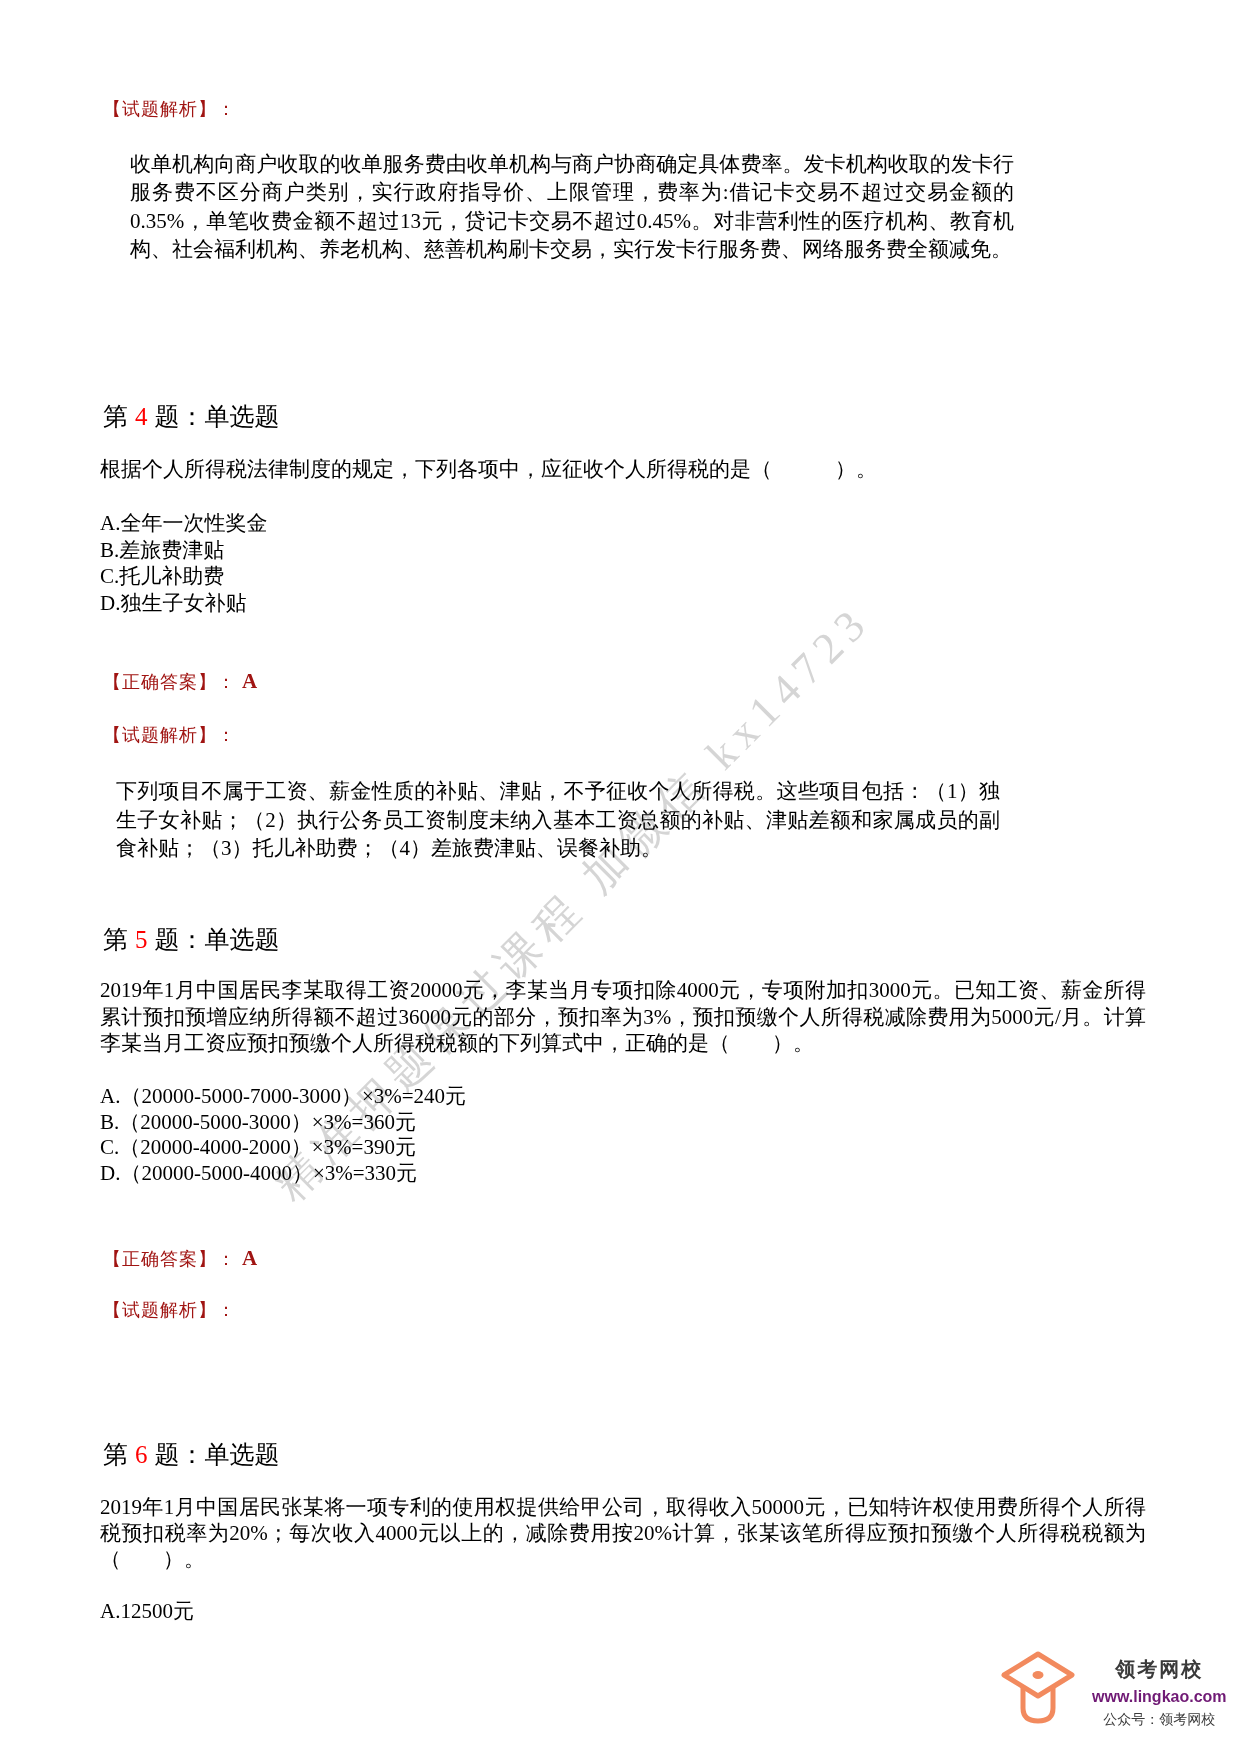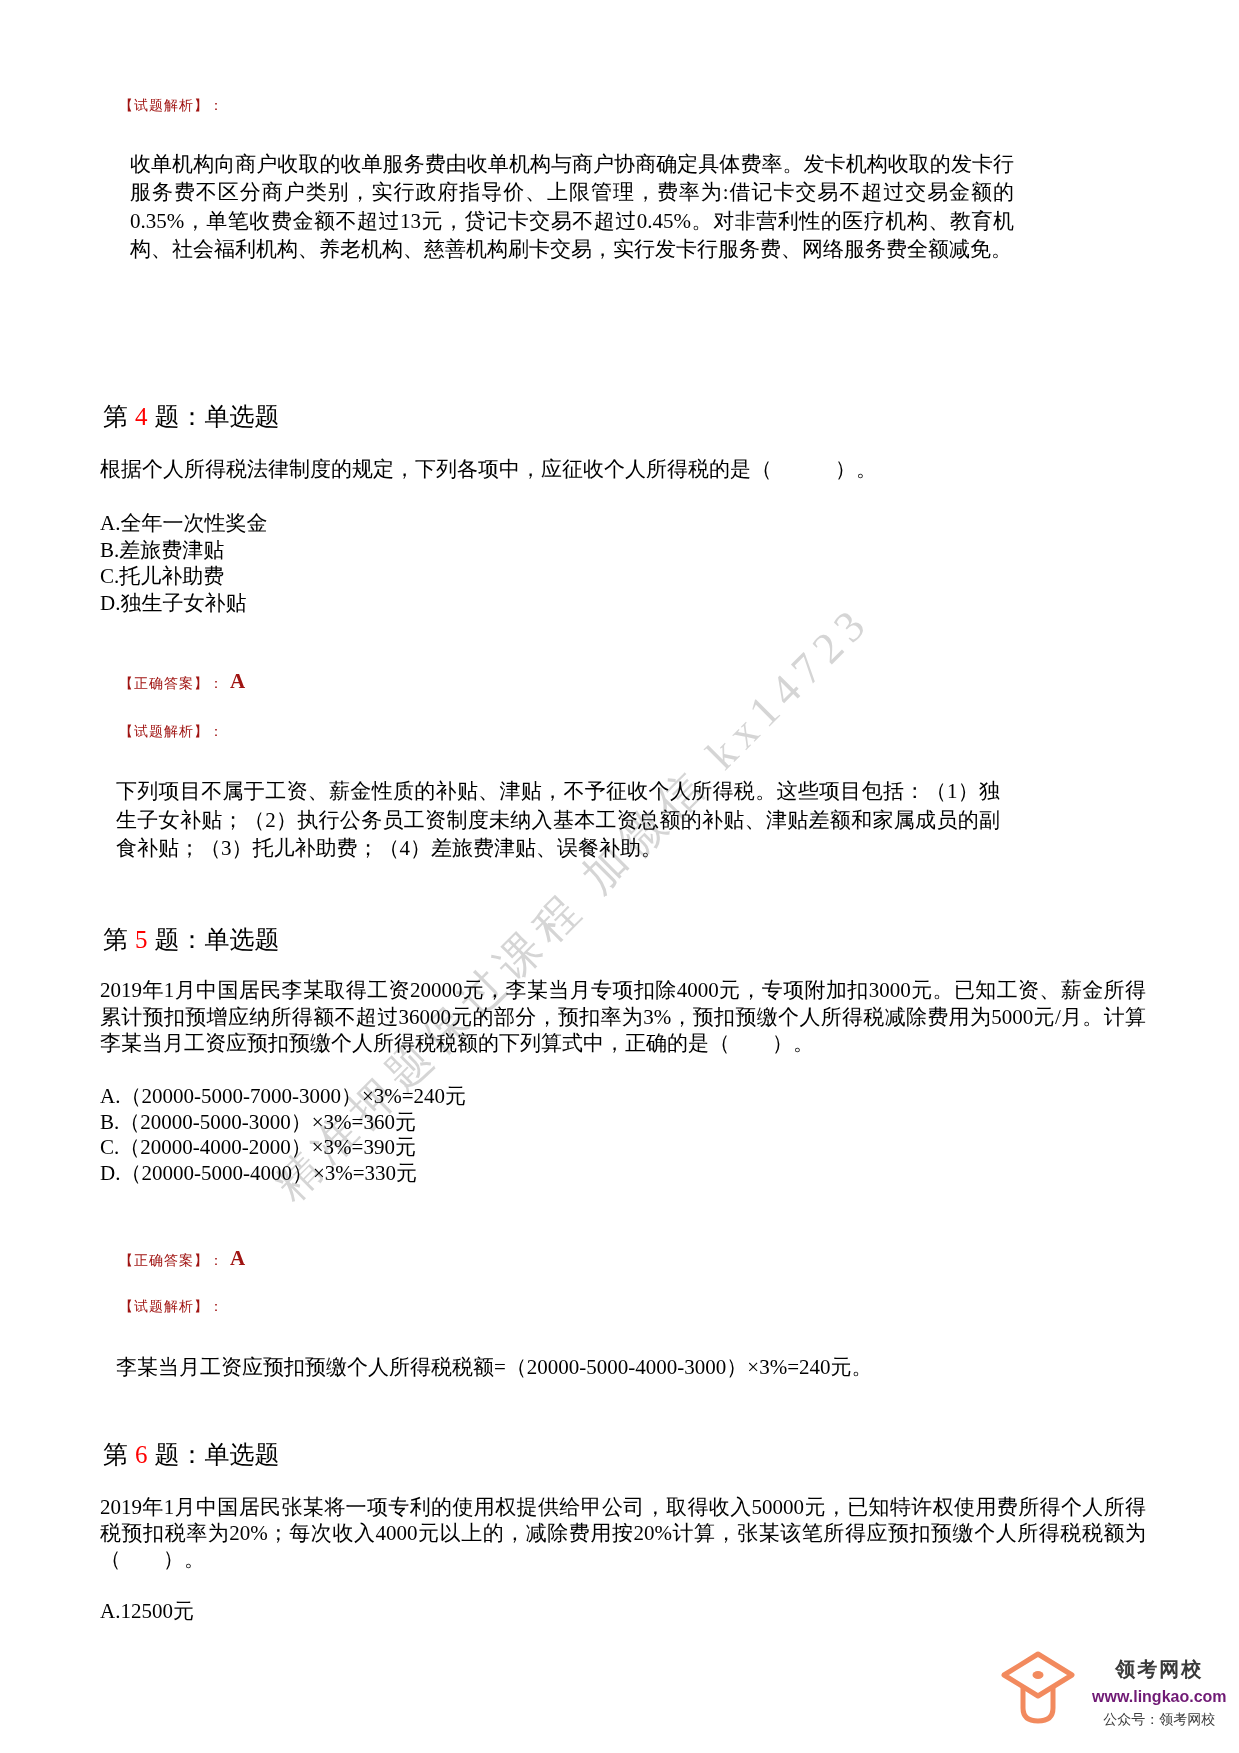--- a/index.html
+++ b/index.html
@@ -5,21 +5,21 @@
   html,body { margin:0; padding:0; background:#ffffff; }
   .page {
     position:relative; width:1239px; height:1753px; background:#ffffff;
     font-family:"Liberation Serif","DejaVu Serif",serif; color:#000000;
     overflow:hidden;
   }
   .abs { position:absolute; }
   .txt { font-size:21px; line-height:27px; z-index:2; }
   .para { text-align:justify; }
   .red { color:#a01412; }
-  .heading { font-size:14px; letter-spacing:1px; z-index:2;margin-left:16px; }
+  .heading { font-size:18px; letter-spacing:1px; z-index:2; }
   .q-label { font-size:25px; z-index:2; }
   .qnum { color:#fe0000; margin:0 7px; }
   .answer-line { font-size:21px; z-index:2; }
   .answer-letter { font-weight:bold; margin-left:6px; font-size:21px; }
   .opt { display:block; }
   .watermark {
     z-index:1; transform:rotate(-45deg); transform-origin:0 0;
     font-size:44px; letter-spacing:8px; white-space:nowrap;
     color:rgba(145,145,145,0.38);
     font-family:"Liberation Serif","DejaVu Serif",serif;
@@ -64,21 +64,20 @@
   <div class="txt abs" style="left:100px; top:1084px; line-height:25.5px;">
     <span class="opt">A.（20000-5000-7000-3000）×3%=240元</span>
     <span class="opt">B.（20000-5000-3000）×3%=360元</span>
     <span class="opt">C.（20000-4000-2000）×3%=390元</span>
     <span class="opt">D.（20000-5000-4000）×3%=330元</span>
   </div>
   <div class="answer-line abs" style="left:103px; top:1246px;">
     <span class="red heading">【正确答案】：</span><span class="red answer-letter">A</span>
   </div>
   <div class="heading red abs" style="left:103px; top:1298px;">【试题解析】：</div>
-  <div class="txt abs" style="left:116px; top:1354px; width:960px;">李某当月工资应预扣预缴个人所得税税额=（20000-5000-4000-3000）×3%=240元。</div>
 
   <div class="q-label abs" style="left:103px; top:1438px;">
     <span>第</span><span class="qnum">6</span><span>题：单选题</span>
   </div>
   <div class="txt para abs" style="left:100px; top:1494px; width:1046px; line-height:26px;">2019年1月中国居民张某将一项专利的使用权提供给甲公司，取得收入50000元，已知特许权使用费所得个人所得税预扣税率为20%；每次收入4000元以上的，减除费用按20%计算，张某该笔所得应预扣预缴个人所得税税额为（　　）。</div>
   <div class="txt abs" style="left:100px; top:1598px;">
     <span class="opt">A.12500元</span>
   </div>
 
   <div class="logo abs" style="left:1000px; top:1650px;">

